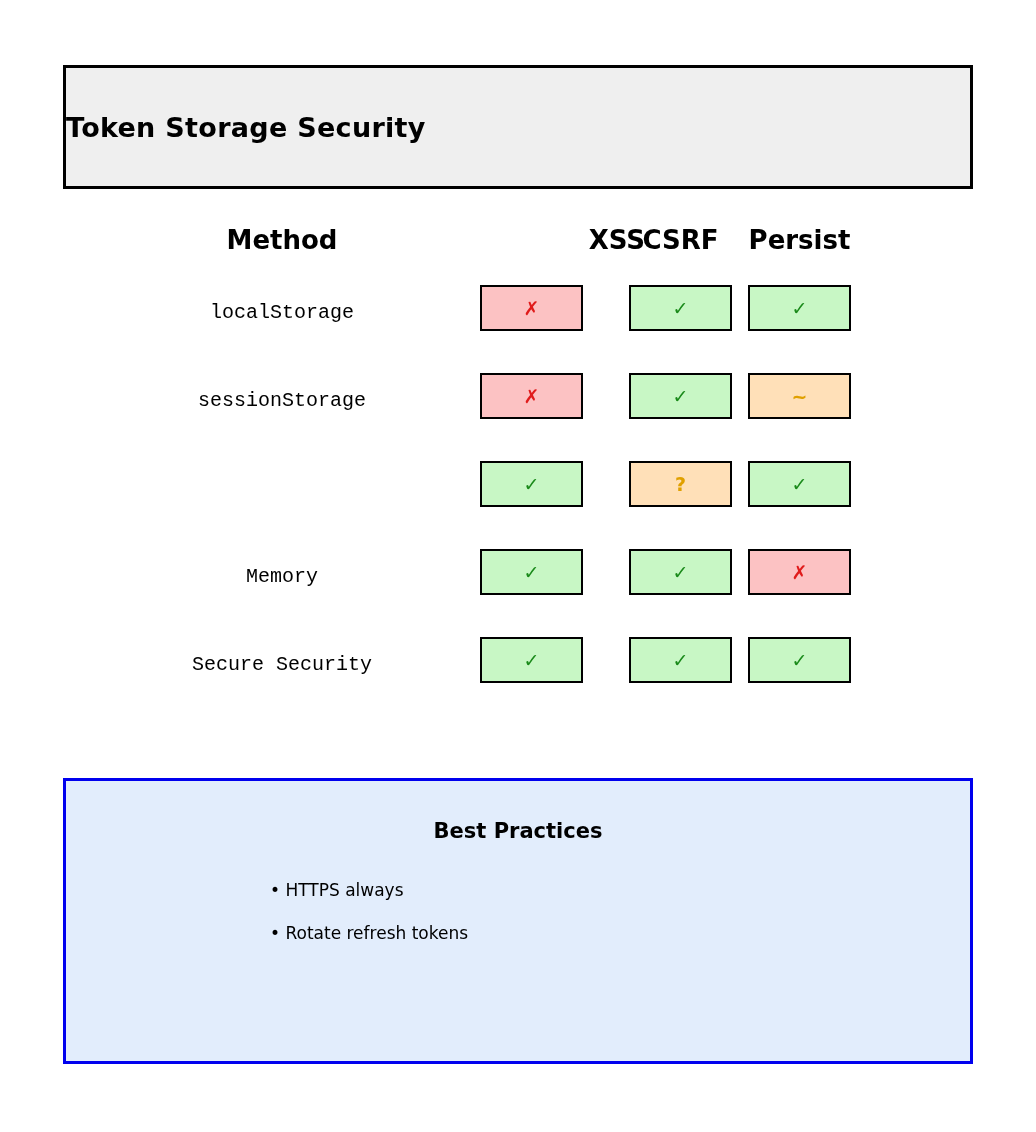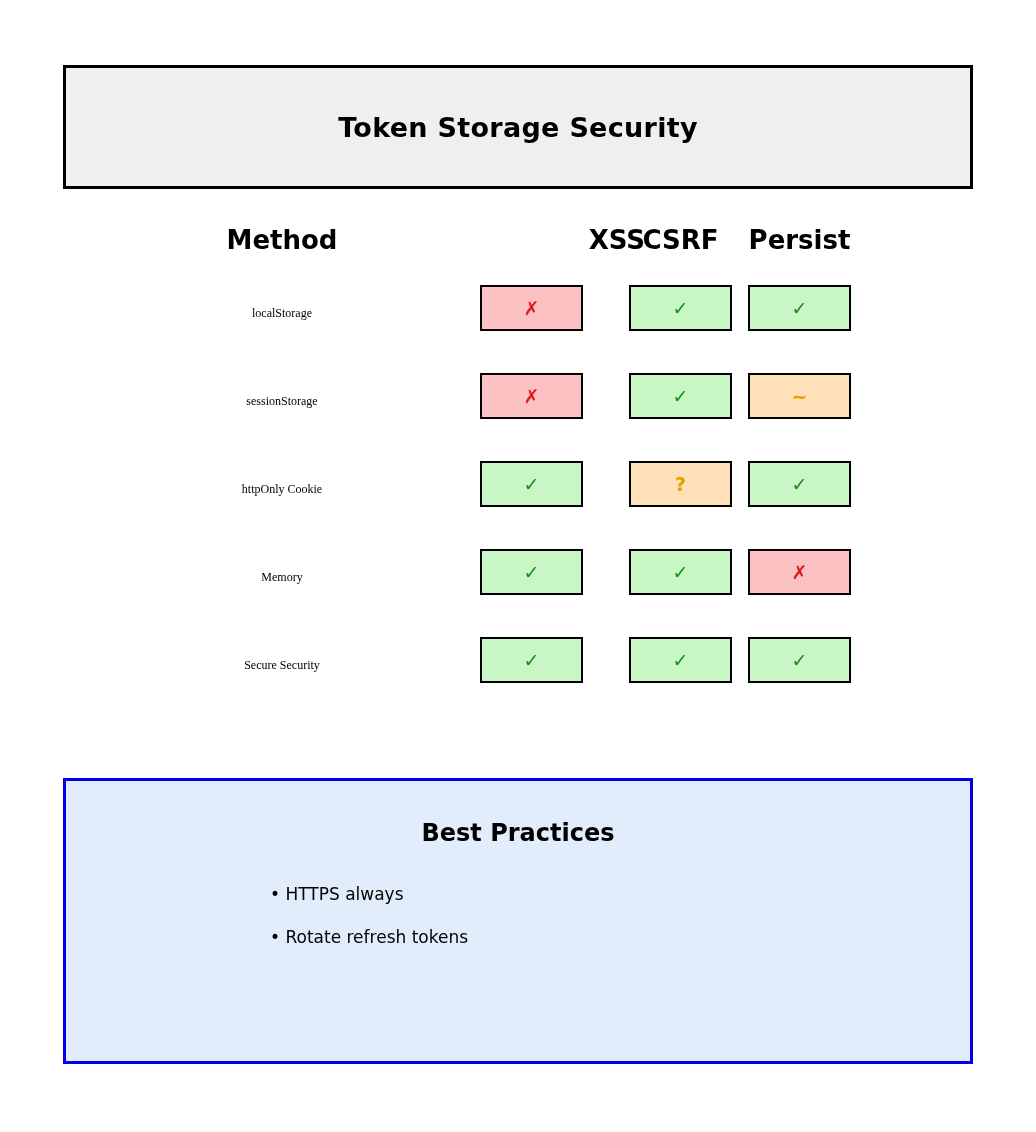--- a/index.html
+++ b/index.html
@@ -21,21 +21,21 @@
     position: absolute;
     left: 63px;
     top: 65px;
     width: 910px;
     height: 124px;
     background: #efefef;
     border: 3px solid #000000;
     box-sizing: border-box;
     display: flex;
     align-items: center;
-    justify-content: center;
+    justify-content: flex-start;
   }
   .title-text {
     font-size: 27px;
     font-weight: bold;
     letter-spacing: 0.3px;
   }
 
   
   .table {
     position: absolute;
@@ -53,22 +53,22 @@
   .col-xss     { position: absolute; left: 355px; width: 227px; text-align: right; }
   .col-csrf    { position: absolute; left: 504px; width: 227px; text-align: center; }
   .col-persist { position: absolute; left: 623px; width: 227px; text-align: center; }
 
   .header-label {
     font-size: 26px;
     font-weight: bold;
     line-height: 30px;
   }
   .method-label {
-    font-family: Liberation Serif, serif;
-    font-size: 12px;
+    font-family: Liberation Mono, monospace;
+    font-size: 20px;
     line-height: 56px;
   }
 
   .cell-box {
     width: 103px;
     height: 46px;
     border: 2px solid #000000;
     box-sizing: border-box;
     margin: 0 auto;
     display: flex;
@@ -92,21 +92,21 @@
     left: 63px;
     top: 778px;
     width: 910px;
     height: 286px;
     background: #e2edfc;
     border: 3px solid #0000ee;
     box-sizing: border-box;
   }
   .practices-title {
     text-align: center;
-    font-size: 24px;
+    font-size: 21px;
     font-weight: bold;
     margin-top: 38px;
   }
   .practices-cols {
     display: flex;
     margin-top: 26px;
     padding: 0 142px 0 142px;
     box-sizing: border-box;
   }
   .practices-col {
@@ -181,23 +181,20 @@
         </div>
       </div>
     <div class="col-persist">
         <div class="cell-box cell-warn">
           <span class="mark-warn">~</span>
         </div>
       </div>
   </div>
 
   <div class="data-row">
-    <div class="col-method">
-        <div class="method-label">httpOnly Cookie</div>
-      </div>
     <div class="col-xss">
         <div class="cell-box cell-good">
           <span class="mark-good">✓</span>
         </div>
       </div>
     <div class="col-csrf">
         <div class="cell-box cell-warn">
           <span class="mark-warn">?</span>
         </div>
       </div>

